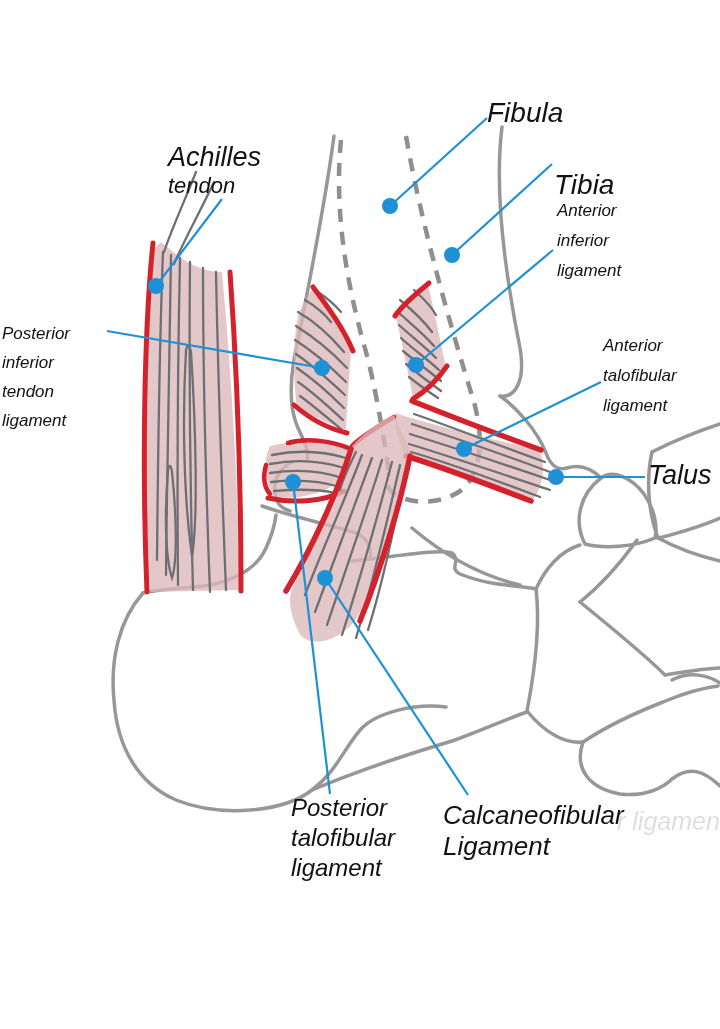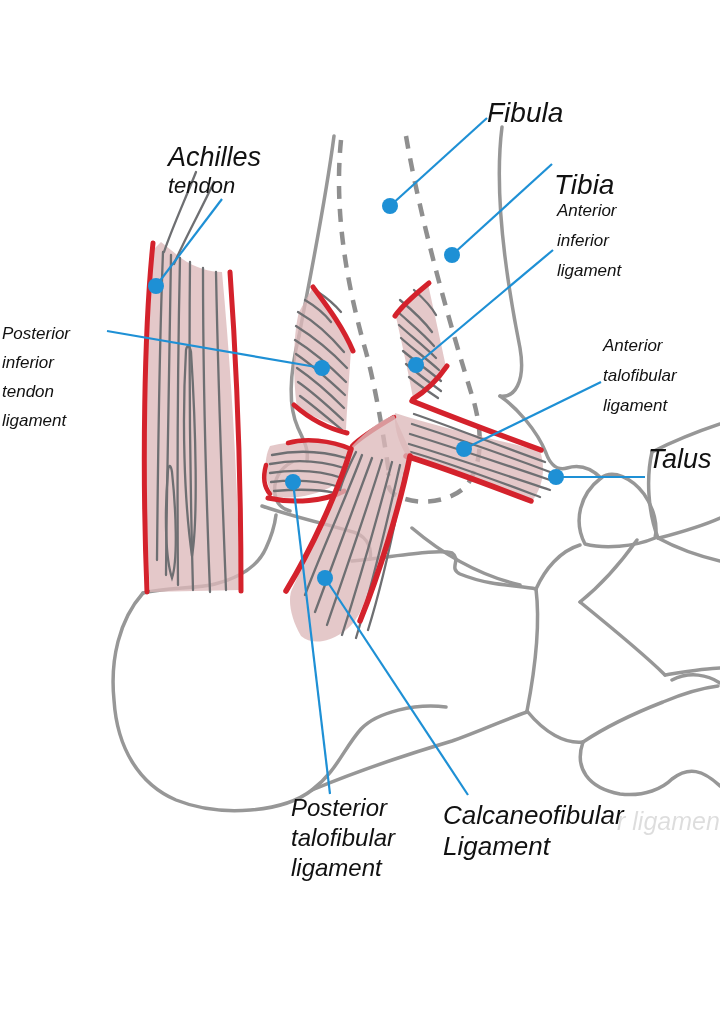--- a/index.html
+++ b/index.html
@@ -22,21 +22,21 @@
   .big{font-size:28px;}
   .med{font-size:17px;line-height:30px;}
   .lbl div{display:block;}
   #lbl-achilles{left:168px;top:141px;}
   #lbl-achilles .l1{font-size:27px;line-height:32px;}
   #lbl-achilles .l2{font-size:22px;line-height:26px;}
   #lbl-fibula{left:487px;top:98px;}
   #lbl-tibia{left:554px;top:146px;margin-top:24px;}
   #lbl-aitfl{left:557px;top:196px;}
   #lbl-atfl{left:603px;top:331px;}
-  #lbl-talus{left:648px;top:444px;font-size:27px;}
+  #lbl-talus{left:648px;top:460px;font-size:27px;}
   #lbl-pitl{left:2px;top:319px;line-height:29px;}
   #lbl-ptfl{left:291px;top:793px;font-size:24px;line-height:30px;}
   #lbl-cfl{left:443px;top:800px;font-size:26px;line-height:31px;}
   #ghost{left:617px;top:806px;font-size:25px;color:#000;opacity:.13;}
 </style>
 </head>
 <body>
 
 <div class="stage">
 

